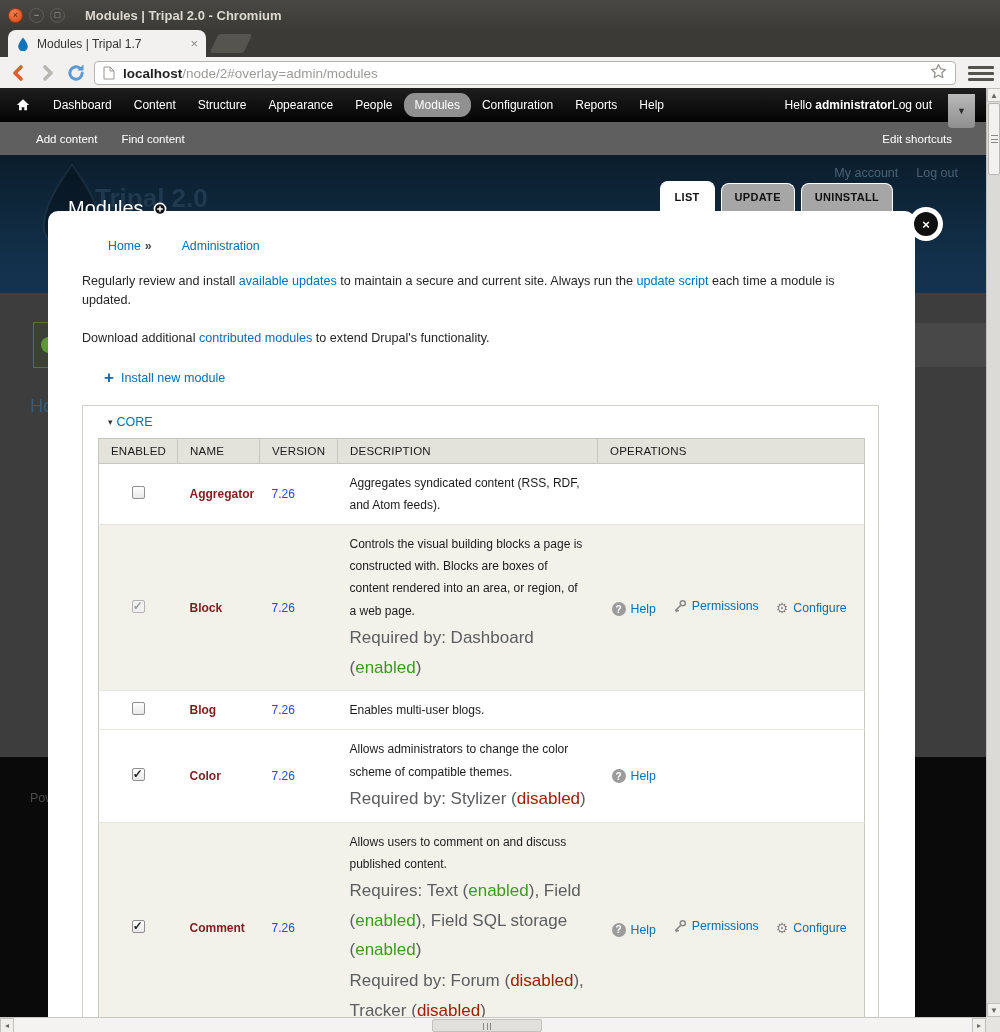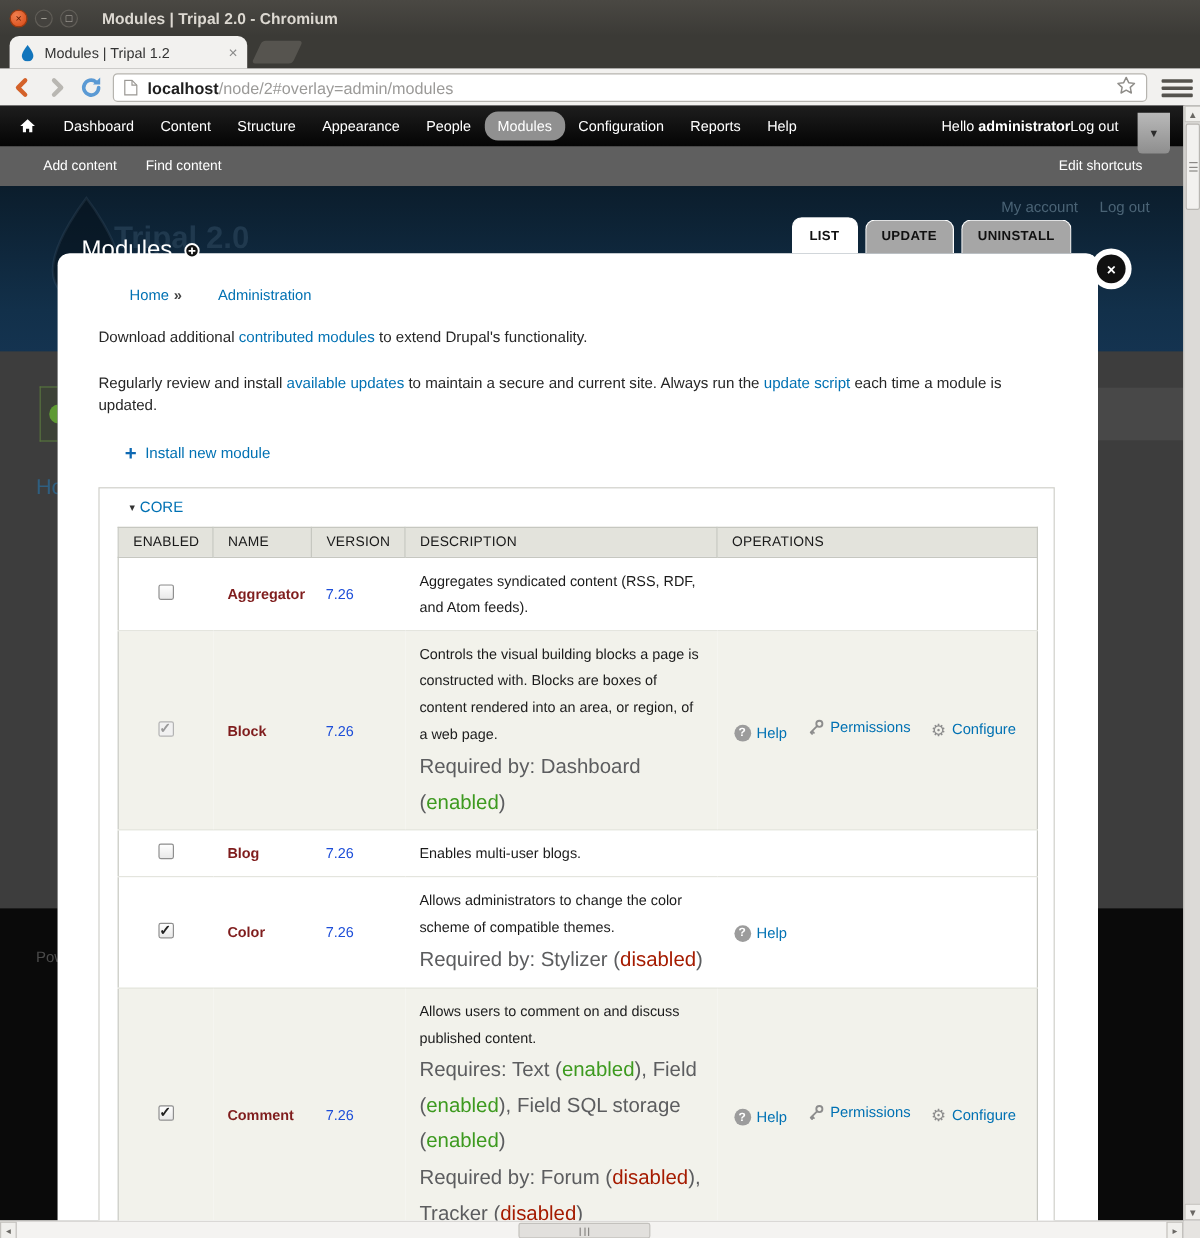--- a/index.html
+++ b/index.html
@@ -151,21 +151,21 @@
     <span class="winbtn minmax">−</span>
     <span class="winbtn minmax">□</span>
     <span class="wintitle">Modules | Tripal 2.0 - Chromium</span>
   </div>
 
   <div class="tabstrip">
     <div class="btab">
       <svg width="14" height="14" viewBox="0 0 14 14">
         <path d="M7 .5 C7 .5 2.2 6.2 2.2 9.6 a4.8 4.8 0 0 0 9.6 0 C11.8 6.2 7 .5 7 .5 Z" fill="#1275bc"></path>
       </svg>
-      <span class="label">Modules | Tripal 1.2</span>
+      <span class="label">Modules | Tripal 1.7</span>
       <span class="tabclose">×</span>
     </div>
     <div class="newtab"></div>
   </div>
 
   <div class="btoolbar">
     <span class="navico">
       <svg width="18" height="18" viewBox="0 0 18 18">
           <polyline points="11,3 5,9 11,15" stroke="#d4622a" stroke-width="3.6" fill="none" stroke-linecap="round" stroke-linejoin="round"></polyline>
         </svg>
@@ -271,22 +271,22 @@
   </h1>
   <div class="overlay-tabs" id="overlay-tabs">
       <span class="otab active">LIST</span>
       <span class="otab">UPDATE</span>
       <span class="otab">UNINSTALL</span>
     </div>
 
   <div class="overlay">
     <div class="breadcrumb" id="breadcrumb"><a class="bc-link">Home</a><span class="bc-sep">»</span><a class="bc-link">Administration</a></div>
     <div id="intro">
+        <p class="intro-p"><span>Regularly review and install </span><a class="tlink">available updates</a><span> to maintain a secure and current site. Always run the </span><a class="tlink">update script</a><span> each time a module is updated.</span></p>
         <p class="intro-p"><span>Download additional </span><a class="tlink">contributed modules</a><span> to extend Drupal's functionality.</span></p>
-        <p class="intro-p"><span>Regularly review and install </span><a class="tlink">available updates</a><span> to maintain a secure and current site. Always run the </span><a class="tlink">update script</a><span> each time a module is updated.</span></p>
       </div>
     <a class="install">
       <span class="plus">+</span>
       <span>Install new module</span>
     </a>
     <div class="fieldset">
       <div class="legend">
         <span class="arr">▾</span><a>CORE</a>
       </div>
       <table class="modules">

